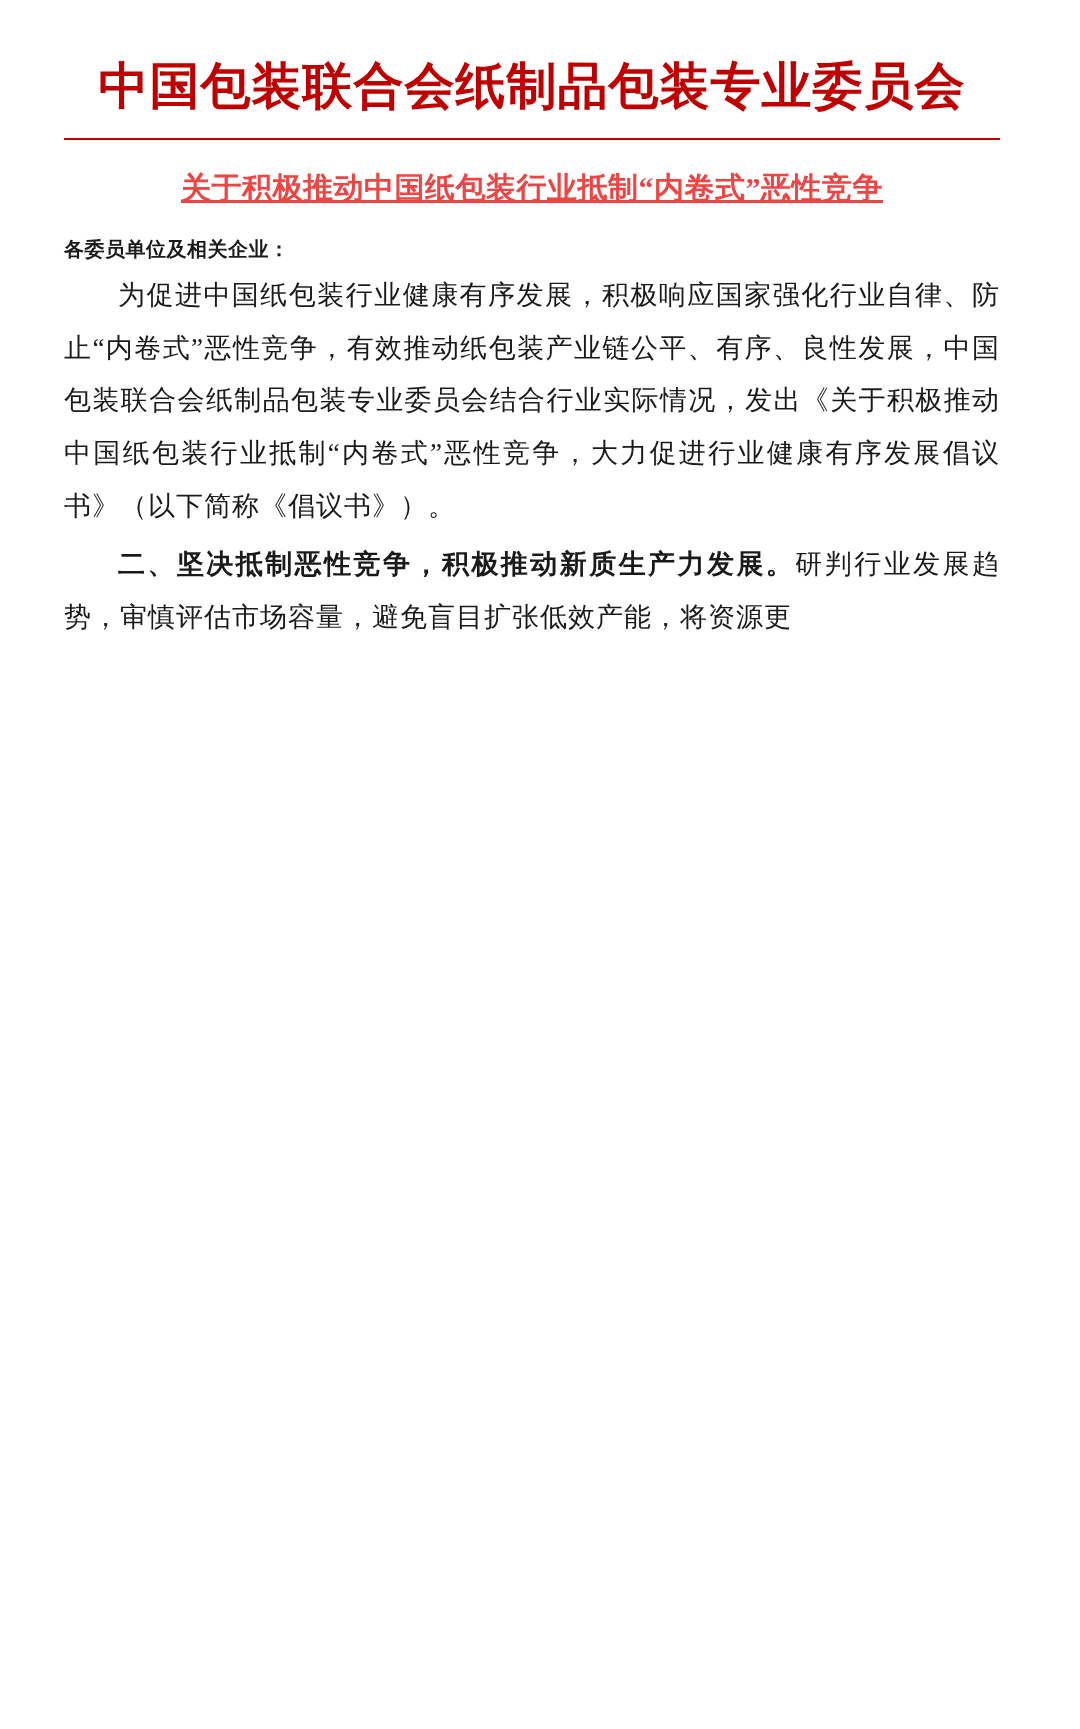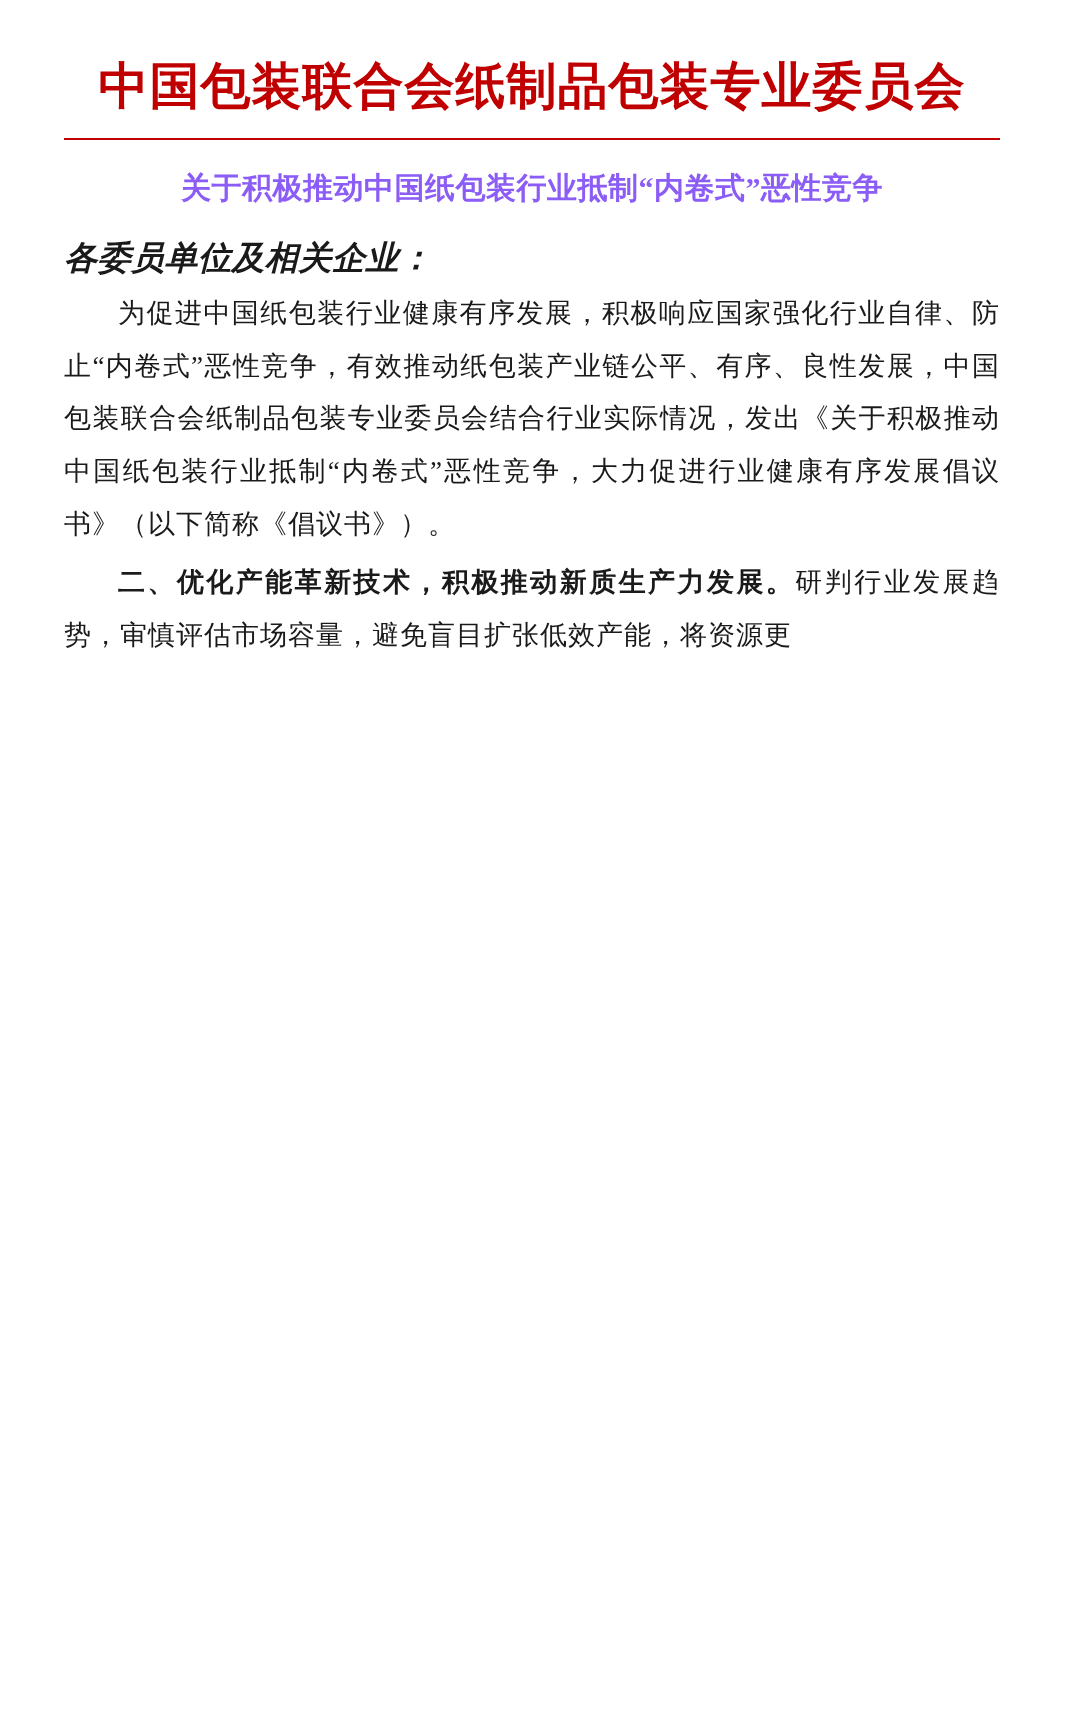--- a/index.html
+++ b/index.html
@@ -37,33 +37,33 @@
     height: 2px;
     background: #c00000;
     width: 100%;
   }
   .doc-title {
     text-align: center;
     font-size: 30px;
     font-weight: 700;
     line-height: 2.0;
     letter-spacing: 0.5px;
-    color: #8b5cf6;
+    color: #ef4444;
     margin: 8px 0 2px 0;
+    text-decoration: underline;
   }
   .doc-title .line {
     display: block;
     white-space: nowrap;
   }
   .salutation {
-    font-size: 33px;
+    font-size: 20px;
     font-weight: 700;
     margin: 18px 0 4px 0;
     letter-spacing: 0.5px;
-    font-style: italic;
   }
   .body-para {
     font-size: 27px;
     line-height: 1.95;
     text-align: justify;
     text-justify: inter-ideograph;
     text-indent: 2em;
     margin: 6px 0 6px 0;
     letter-spacing: 1px;
   }
@@ -86,16 +86,16 @@
   <div class="doc-title">
     <span class="line">关于积极推动中国纸包装行业抵制“内卷式”恶性竞争</span>
   </div>
 
   <div class="salutation">各委员单位及相关企业：</div>
 
   <p class="body-para">为促进中国纸包装行业健康有序发展，积极响应国家强化行业自律、防止“内卷式”恶性竞争，有效推动纸包装产业链公平、有序、良性发展，中国包装联合会纸制品包装专业委员会结合行业实际情况，发出《关于积极推动中国纸包装行业抵制“内卷式”恶性竞争，大力促进行业健康有序发展倡议书》（以下简称《倡议书》）。</p>
 
 
   <p class="body-para">
-    <span class="clause-num">二、</span><span class="clause-head">优化产能革新技术，积极推动新质生产力发展。</span><span>研判行业发展趋势，审慎评估市场容量，避免盲目扩张低效产能，将资源更</span>
+    <span class="clause-num">二、</span><span class="clause-head">坚决抵制恶性竞争，积极推动新质生产力发展。</span><span>研判行业发展趋势，审慎评估市场容量，避免盲目扩张低效产能，将资源更</span>
   </p>
 
 </div>
 
 </body></html>

